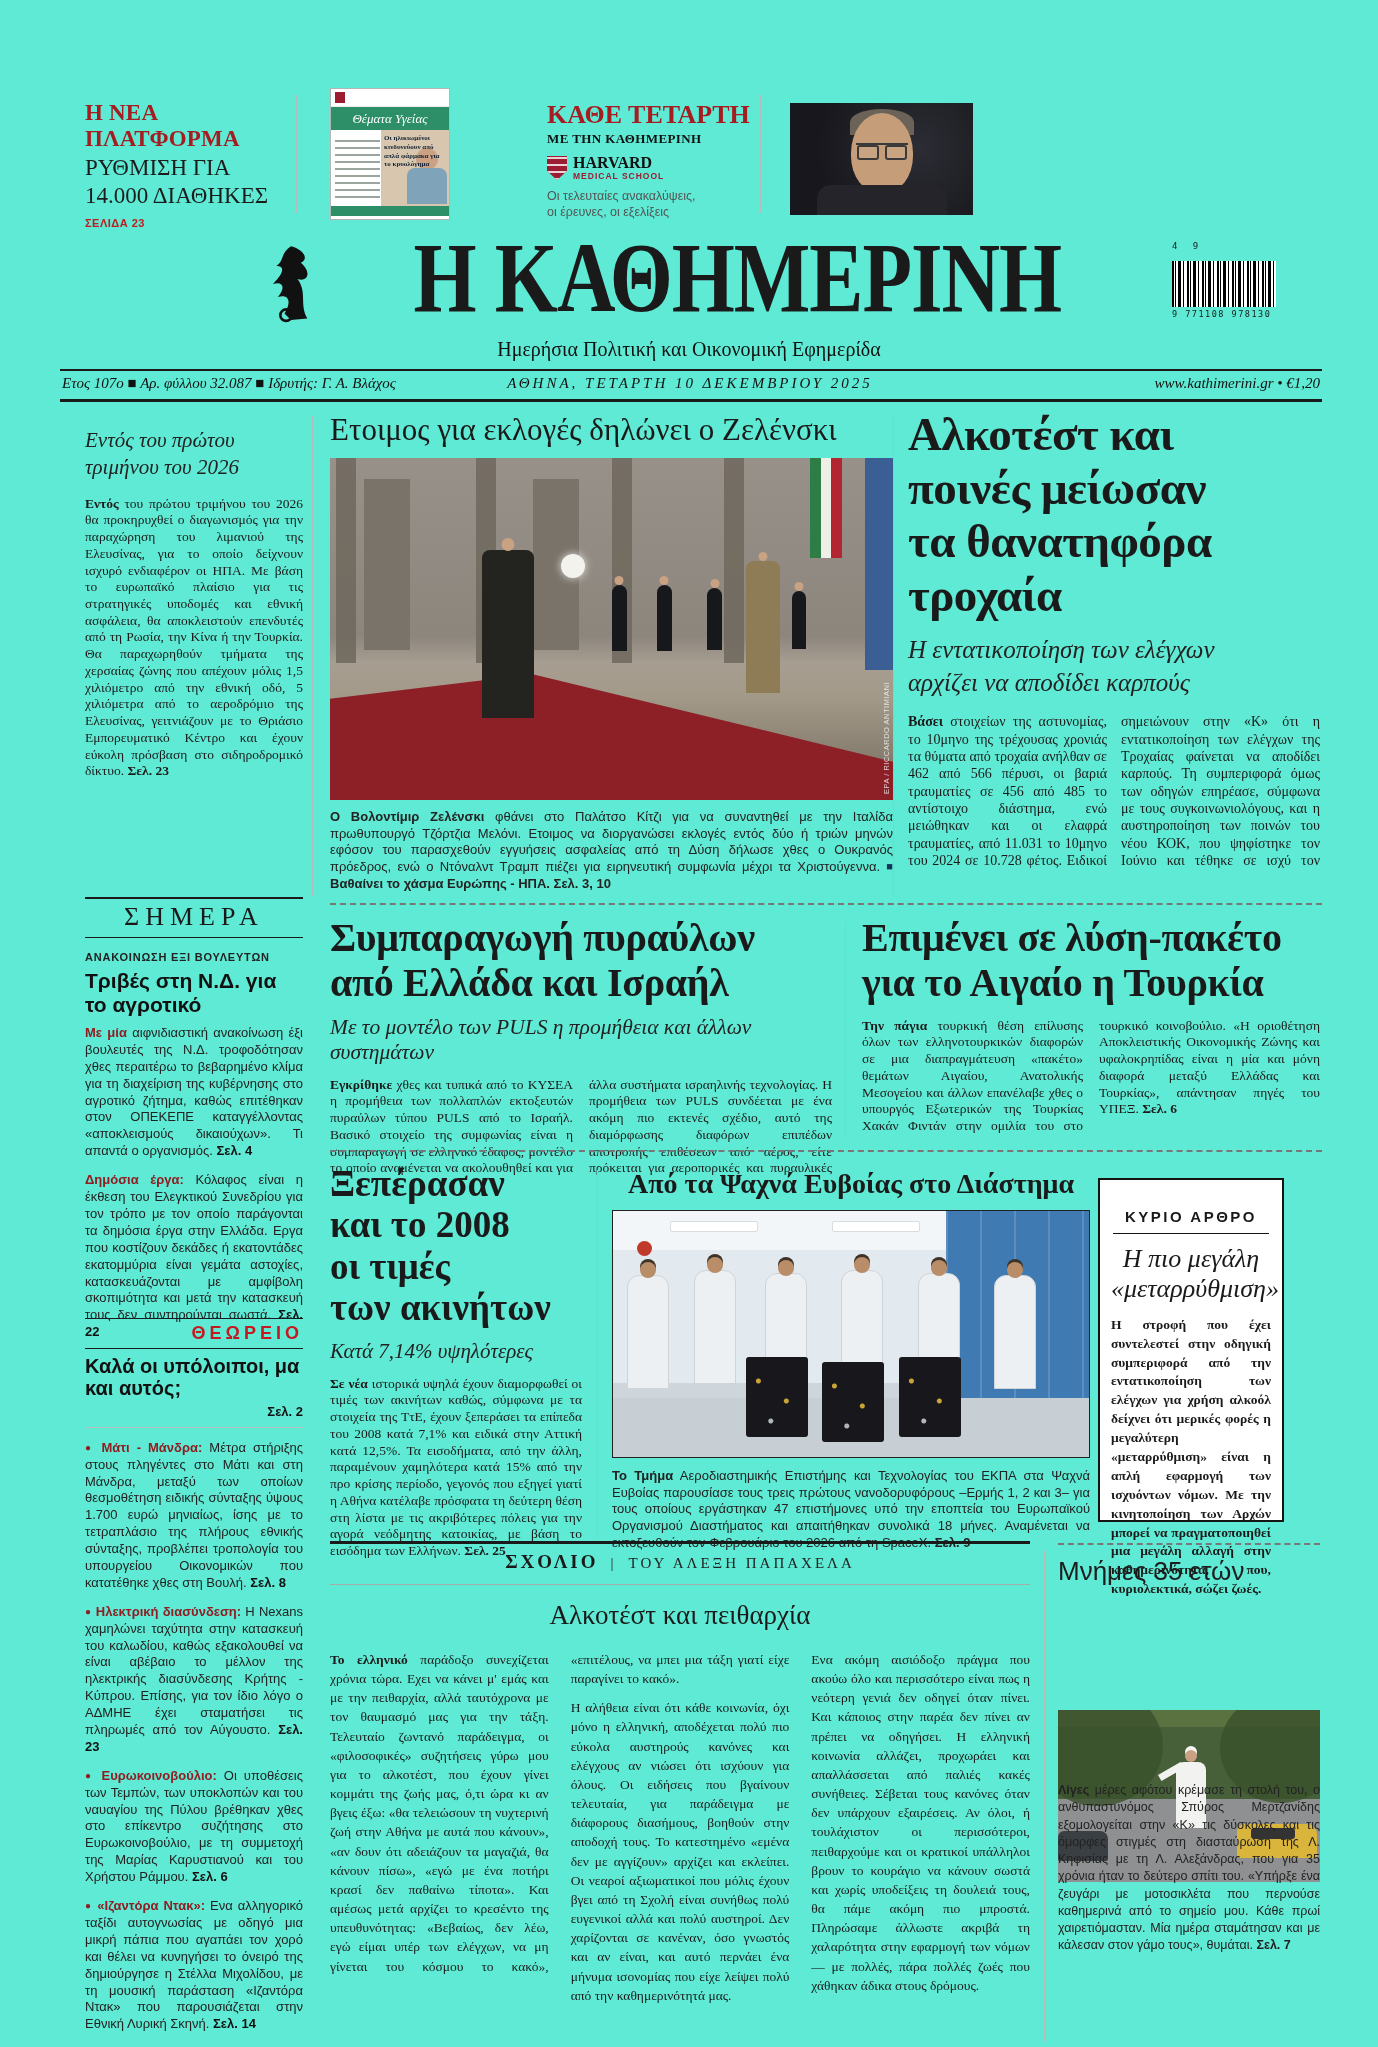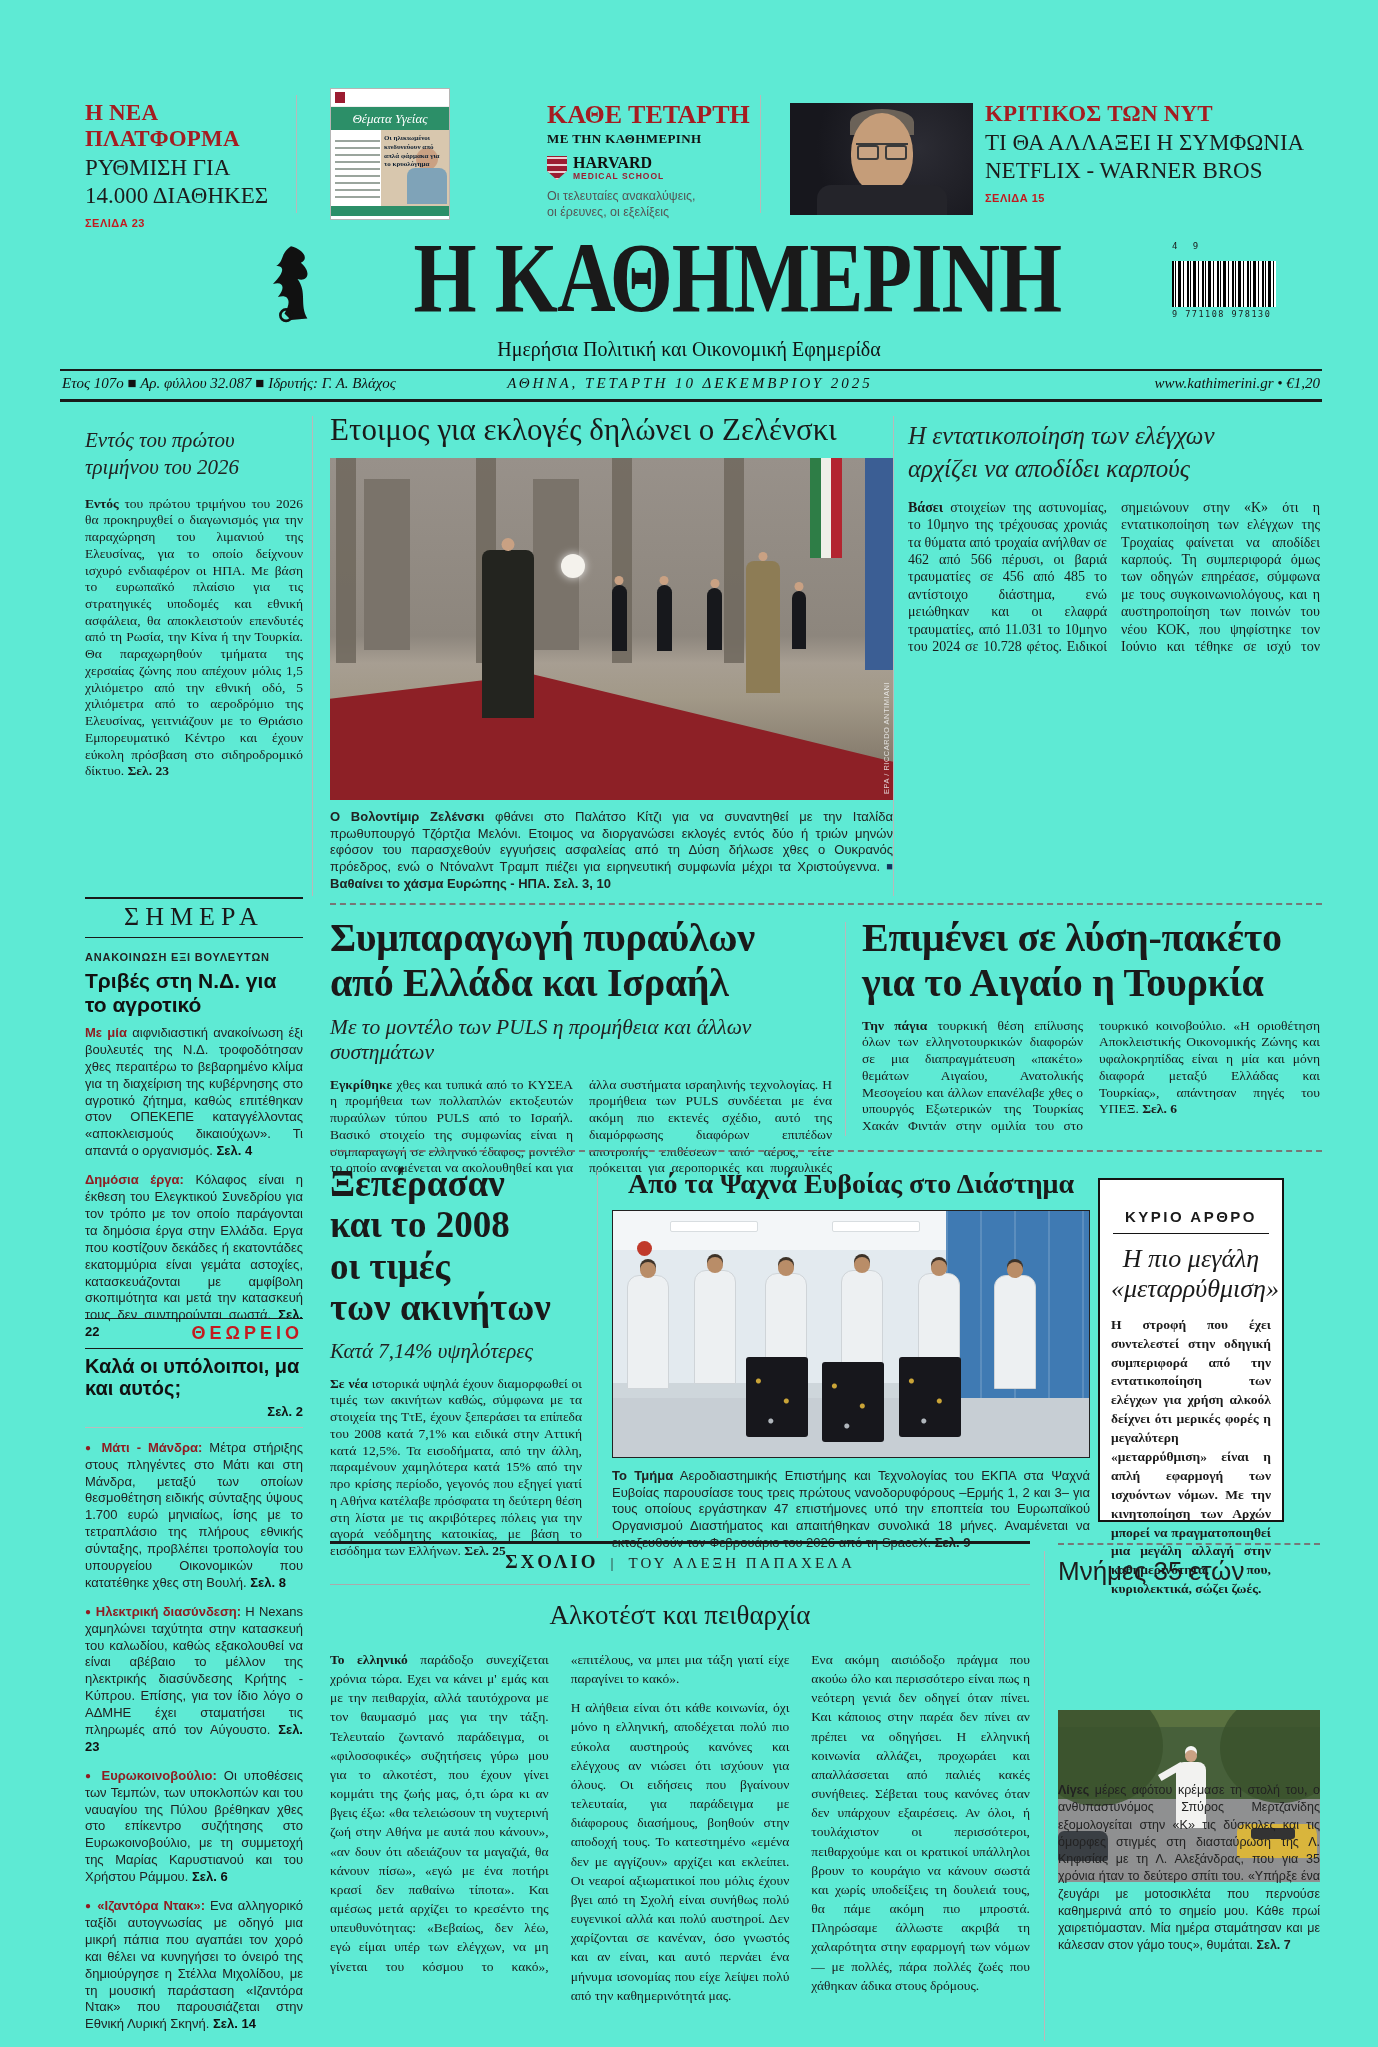--- a/index.html
+++ b/index.html
@@ -183,26 +183,20 @@
   <div class="abs photo photo-nyt" style="left:790px;top:103px;width:183px;height:112px;">
     <div class="pn-hair"></div>
     <div class="pn-head"></div>
     <div class="pn-glasses">
         <i></i>
         <i></i>
       </div>
     <div class="pn-body"></div>
   </div>
 
-  <div class="abs" style="left:985px;top:101px;width:335px;">
-    <div class="promo-title">ΚΡΙΤΙΚΟΣ ΤΩΝ ΝΥΤ</div>
-    <div class="promo-sub pre">ΤΙ ΘΑ ΑΛΛΑΞΕΙ Η ΣΥΜΦΩΝΙΑ
-NETFLIX - WARNER BROS</div>
-    <div class="promo-page">ΣΕΛΙΔΑ 15</div>
-  </div>
 
   <div class="abs" style="left:256px;top:243px;width:70px;height:82px;">
     <svg viewBox="0 0 40 50" width="70" height="82">
       <path d="M20 2 C13 7 16 11 11 14 C17 14 15 19 9 25 C15 23 17 27 12 33 C18 31 21 35 16 43 L20 47 L30 46 C25 38 30 30 24 22 C30 24 33 18 26 12 C31 10 28 4 20 2 Z" fill="#111"></path>
       <circle cx="17" cy="44" r="3.5" fill="none" stroke="#111" stroke-width="1.6"></circle>
     </svg>
   </div>
   <div class="abs ctr" style="left:340px;top:237px;width:795px;height:92px;line-height:92px;">
     <span class="mast-title">Η ΚΑΘΗΜΕΡΙΝΗ</span>
   </div>
@@ -264,20 +258,24 @@
         </div>
       <div class="credit">ΕΡΑ / RICCARDO ANTIMIANI</div>
     </div>
     <div class="caption just" style="margin-top:9px;">
       <b>Ο Βολοντίμιρ Ζελένσκι</b><span> φθάνει στο Παλάτσο Κίτζι για να συναντηθεί με την Ιταλίδα πρωθυπουργό Τζόρτζια Μελόνι. Ετοιμος να διοργανώσει εκλογές εντός δύο ή τριών μηνών εφόσον του παρασχεθούν εγγυήσεις ασφαλείας από τη Δύση δήλωσε χθες ο Ουκρανός πρόεδρος, ενώ ο Ντόναλντ Τραμπ πιέζει για ειρηνευτική συμφωνία μέχρι τα Χριστούγεννα. </span><b class="sq" style="color:#14365d;">■</b> <b>Βαθαίνει το χάσμα Ευρώπης - ΗΠΑ. Σελ. 3, 10</b>
     </div>
   </div>
   <div class="vr" style="left:893px;top:416px;height:480px;"></div>
 
   <div class="abs" style="left:908px;top:408px;width:412px;">
+    <div class="hl-xl pre">Αλκοτέστ και
+ποινές μείωσαν
+τα θανατηφόρα
+τροχαία</div>
     <div class="sub-it pre" style="font-size:25px;margin-top:12px;line-height:1.3;">Η εντατικοποίηση των ελέγχων
 αρχίζει να αποδίδει καρπούς</div>
     <div class="body-txt just" style="margin-top:14px;column-count:2;column-gap:14px;font-size:14px;height:172px;overflow:hidden;">
       <b class="lead-b">Βάσει</b><span> στοιχείων της αστυνομίας, το 10μηνο της τρέχουσας χρονιάς τα θύματα από τροχαία ανήλθαν σε 462 από 566 πέρυσι, οι βαριά τραυματίες σε 456 από 485 το αντίστοιχο διάστημα, ενώ μειώθηκαν και οι ελαφρά τραυματίες, από 11.031 το 10μηνο του 2024 σε 10.728 φέτος. Ειδικοί σημειώνουν στην «Κ» ότι η εντατικοποίηση των ελέγχων της Τροχαίας φαίνεται να αποδίδει καρπούς. Τη συμπεριφορά όμως των οδηγών επηρέασε, σύμφωνα με τους συγκοινωνιολόγους, και η αυστηροποίηση των ποινών του νέου ΚΟΚ, που ψηφίστηκε τον Ιούνιο και τέθηκε σε ισχύ τον Σεπτέμβριο του 2025. «Ευαισθητοποίησε τους οδηγούς ώστε να είναι πιο προσεκτικοί». </span>
     </div>
   </div>
 
   <div class="dash" style="left:330px;top:903px;width:992px;"></div>
 
   <div class="abs" style="left:330px;top:916px;width:502px;">

